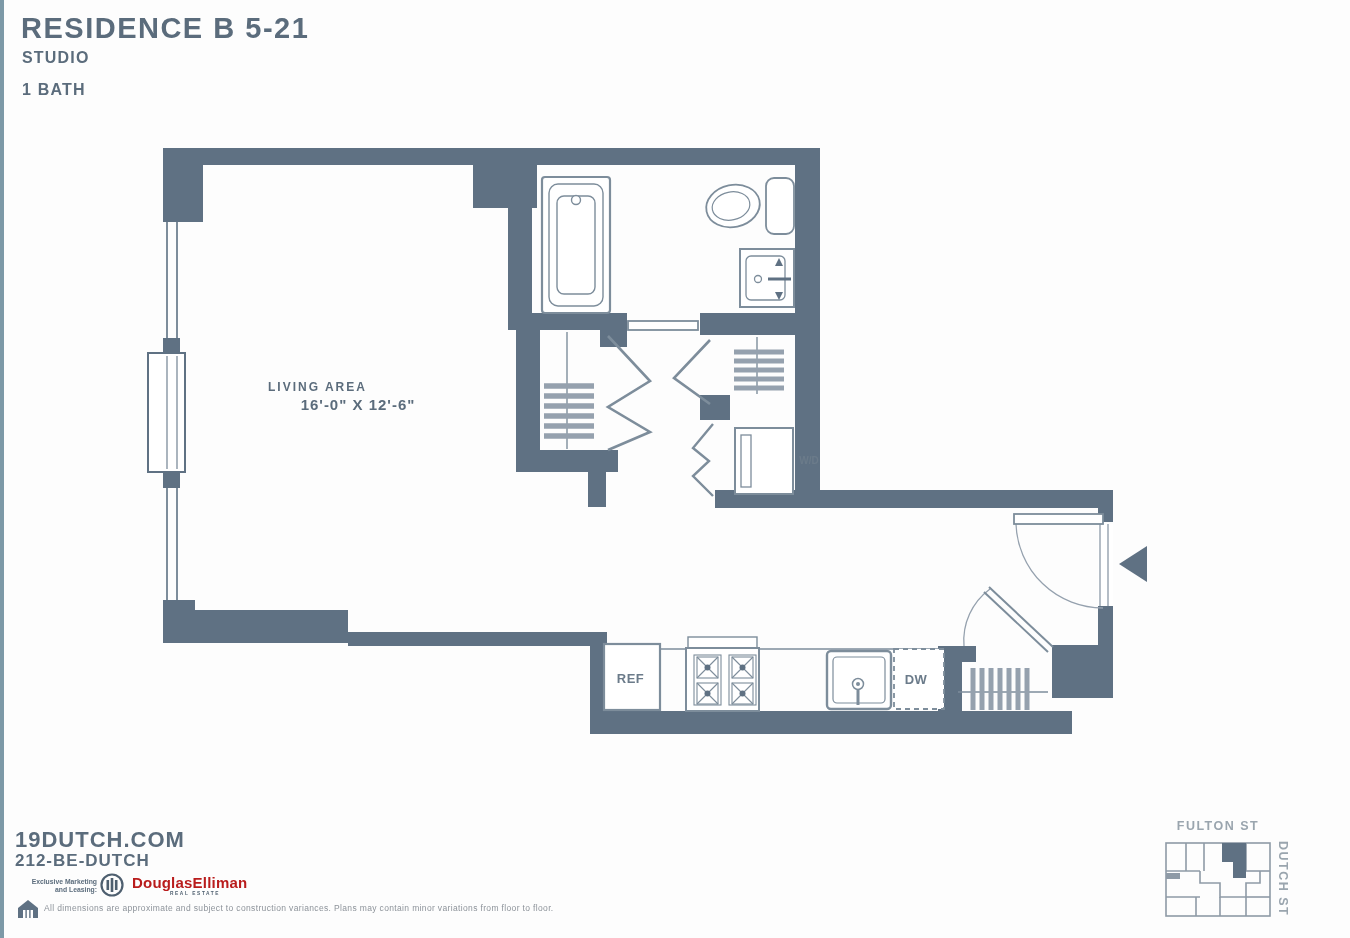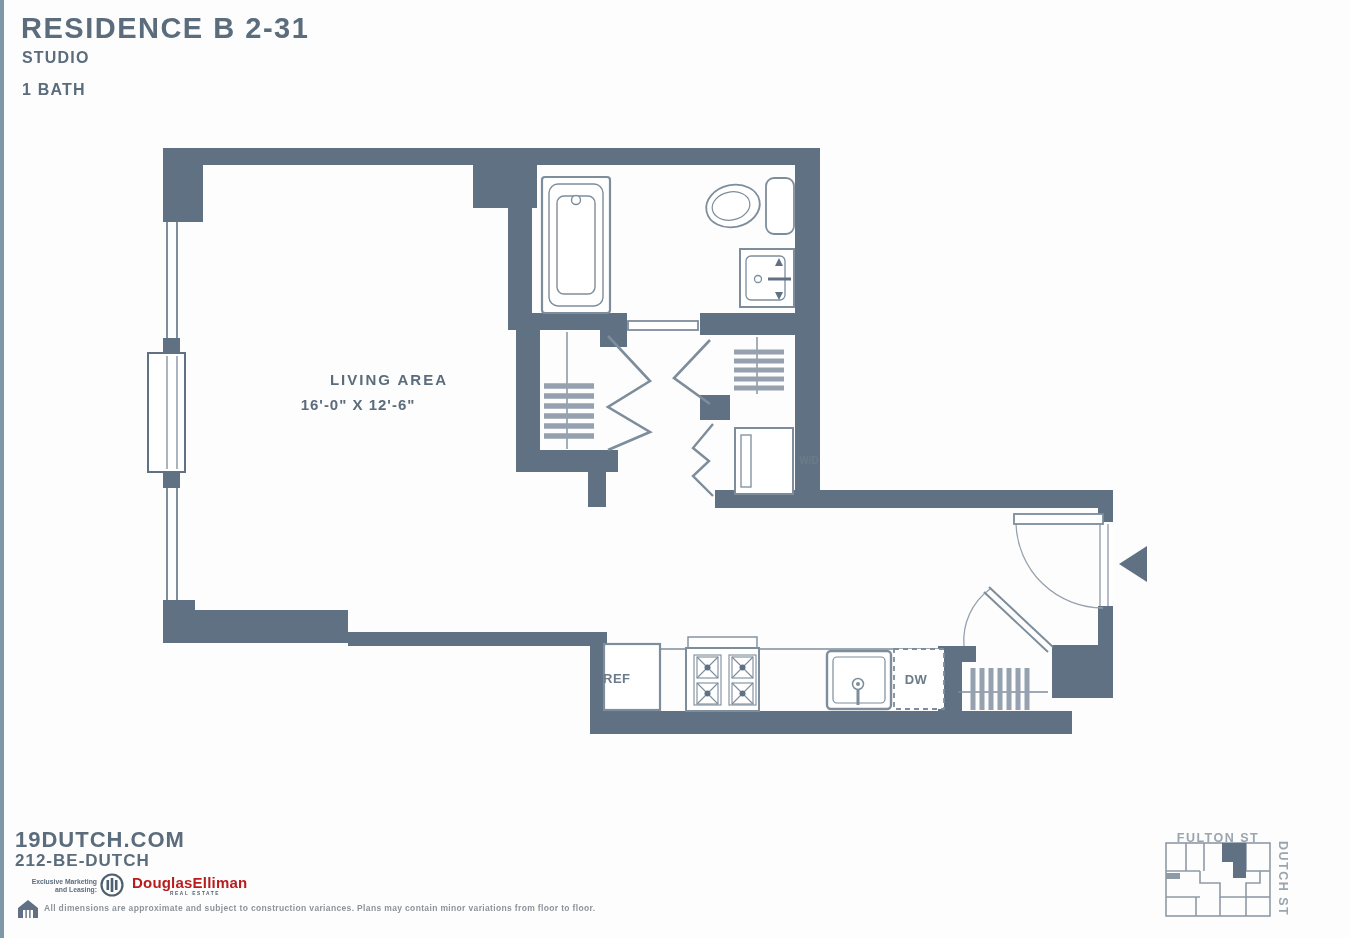--- a/index.html
+++ b/index.html
@@ -3,32 +3,32 @@
 <meta charset="utf-8">
 <style>
   html,body{margin:0;padding:0;background:#e9e9e9;}
   #page{position:relative;width:1350px;height:938px;background:#fdfdfd;overflow:hidden;
         font-family:"Liberation Sans", sans-serif;}
   .abs{position:absolute;}
   .slatetxt{color:#5b6c7c;font-weight:700;}
   #title-line1{left:21px;top:12px;font-size:29px;letter-spacing:1.5px;}
   #title-line2{left:22px;top:49px;font-size:16px;letter-spacing:1.2px;}
   #title-line3{left:22px;top:81px;font-size:16px;letter-spacing:1.2px;}
-  #living-label{left:268px;top:371px;width:180px;text-align:right;font-size:15px;letter-spacing:2px;}
+  #living-label{left:268px;top:380px;width:180px;text-align:left;font-size:12px;letter-spacing:2px;}
   #living-dims{left:268px;top:396px;width:180px;text-align:center;font-size:15px;letter-spacing:1px;}
   #wd-label{left:737px;top:455px;width:62px;text-align:center;font-size:10px;color:#6b7b8a;font-weight:700;padding-left:41px;}
-  #ref-label{left:603px;top:671px;width:55px;text-align:left;font-size:13px;color:#6b7b8a;font-weight:700;letter-spacing:.5px;}
+  #ref-label{left:603px;top:671px;width:55px;text-align:center;font-size:13px;color:#6b7b8a;font-weight:700;letter-spacing:.5px;}
   #dw-label{left:894px;top:672px;width:44px;text-align:center;font-size:13px;color:#6b7b8a;font-weight:700;letter-spacing:.5px;}
   #website{left:15px;top:827px;font-size:22px;letter-spacing:1px;}
   #phone{left:15px;top:851px;font-size:17px;letter-spacing:1px;text-align:center;}
   #marketing{left:13px;top:878px;width:84px;text-align:right;font-size:6.8px;line-height:8px;color:#5b6c7c;font-weight:700;}
   #broker-name{left:132px;top:874px;font-size:15px;color:#b91c1c;letter-spacing:.2px;}
   #broker-tagline{left:170px;top:891px;font-size:4.8px;letter-spacing:1.6px;color:#4e5f6f;font-weight:700;}
-  #disclaimer{left:44px;top:903px;font-size:8.5px;color:#8d939a;letter-spacing:.35px;font-weight:700;}
-  #street-top{left:1166px;top:819px;width:104px;text-align:center;font-size:12.5px;letter-spacing:1.5px;color:#9aa5ae;font-weight:700;margin-top:12px;}
+  #disclaimer{left:44px;top:903px;font-size:8.5px;color:#8d939a;letter-spacing:.35px;font-weight:400;}
+  #street-top{left:1166px;top:819px;width:104px;text-align:center;font-size:12.5px;letter-spacing:1.5px;color:#9aa5ae;font-weight:700;}
   #street-side{left:1276px;top:841px;height:84px;font-size:12.5px;letter-spacing:1.5px;color:#9aa5ae;font-weight:700;
                writing-mode:vertical-rl;text-orientation:sideways;}
   #edge-strip{left:0;top:0;width:4px;height:938px;background:#7d99a7;}
   svg{display:block;}
 </style>
 </head>
 <body>
 
 <div id="page">
 
@@ -208,21 +208,21 @@
       <line x1="1196" y1="897 " x2="1196" y2="916"></line>
       <line x1="1220" y1="897" x2="1220" y2="916"></line>
       <line x1="1246" y1="897" x2="1246" y2="916"></line>
       <line x1="1166" y1="897" x2="1200" y2="897"></line>
       <line x1="1246" y1="897" x2="1270" y2="897"></line>
       <rect x="1166" y="873" width="14" height="6" fill="#8e9aa6" stroke="none"></rect>
       <path d="M1222 843 h24 v35 h-13 v-16 h-11 z" fill="#5f7183" stroke="none"></path>
     </g>
   </svg>
 
-  <div id="title-line1" class="abs slatetxt">RESIDENCE B 2-31</div>
+  <div id="title-line1" class="abs slatetxt">RESIDENCE B 5-21</div>
   <div id="title-line2" class="abs slatetxt">STUDIO</div>
   <div id="title-line3" class="abs slatetxt">1 BATH</div>
 
   <div id="living-label" class="abs slatetxt">LIVING AREA</div>
   <div id="living-dims" class="abs slatetxt">16'-0" X 12'-6"</div>
   <div id="wd-label" class="abs">W/D</div>
   <div id="ref-label" class="abs">REF</div>
   <div id="dw-label" class="abs">DW</div>
 
   <div id="website" class="abs slatetxt">19DUTCH.COM</div>

